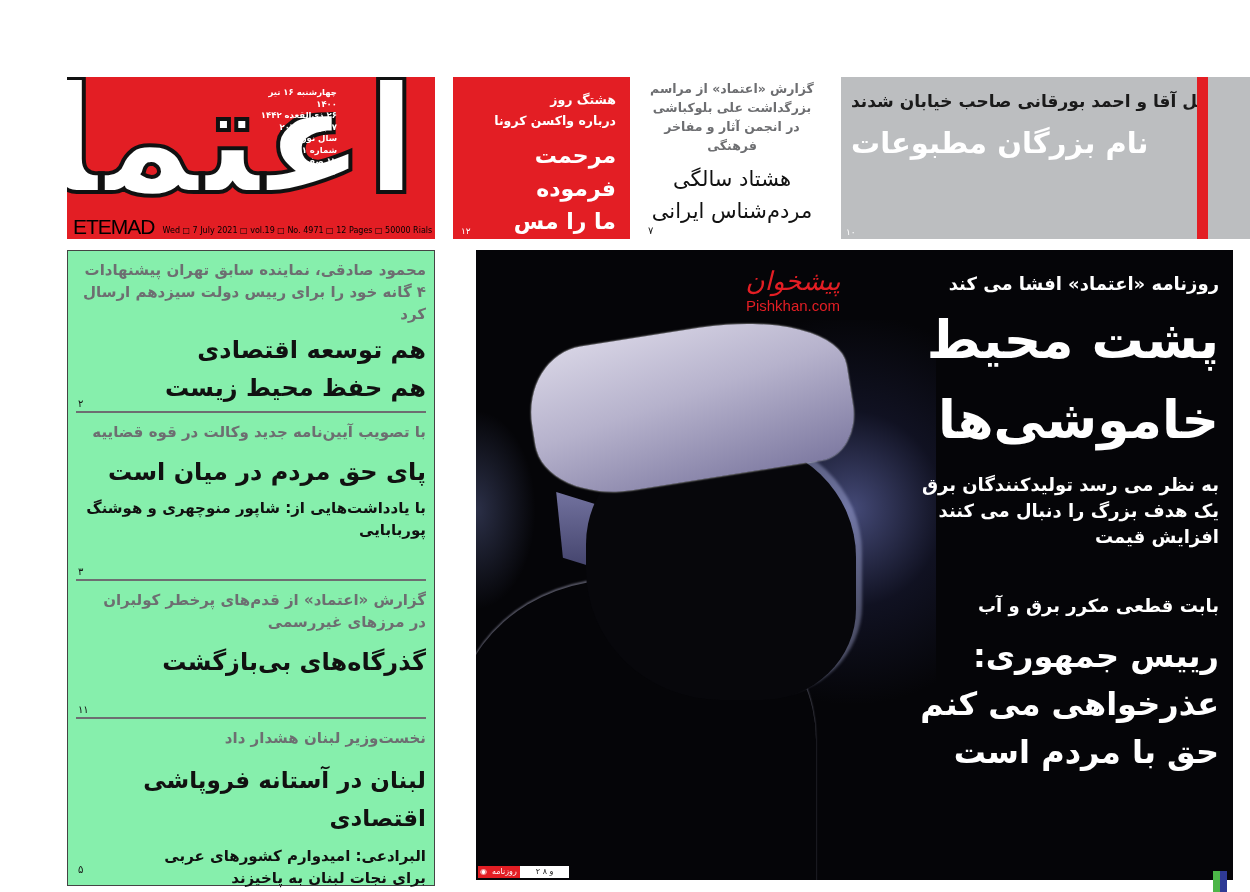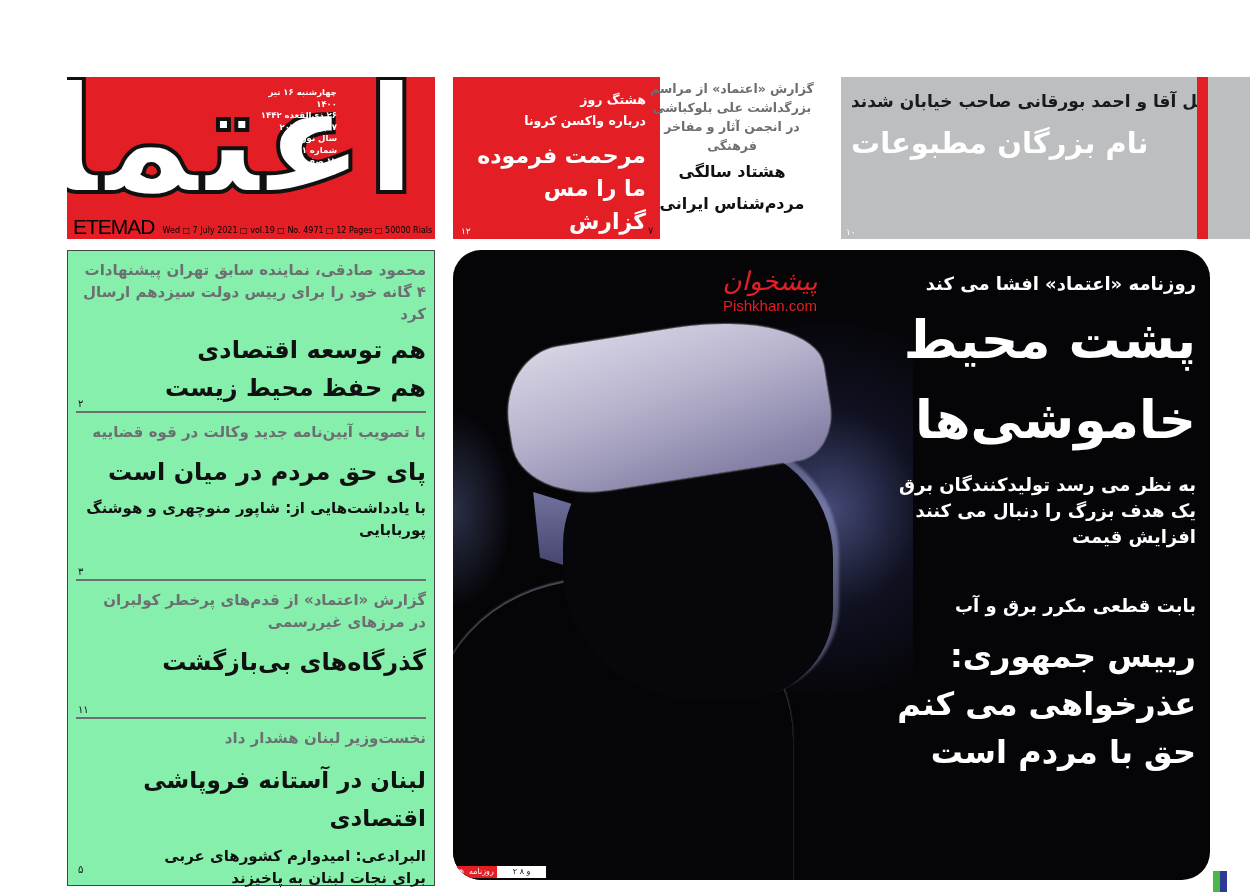--- a/index.html
+++ b/index.html
@@ -31,34 +31,34 @@
       color: #000000;
     }
     .etemad-word {
       font-family: "Liberation Sans Narrow", "Liberation Sans", sans-serif;
       font-size: 21px; line-height: 20px; letter-spacing: -1px;
     }
     .etemad-meta { font-size: 8px; line-height: 12px; white-space: nowrap; }
 
     
     .teaser-red {
-      left: 453px; top: 77px; width: 207px; height: 162px;
+      left: 453px; top: 77px; width: 177px; height: 162px;
       background: #e31e24; color: #fff; direction: rtl; text-align: right;
       padding: 12px 14px 0 8px;
     }
     .teaser-red .kicker { font-size: 12.5px; font-weight: bold; line-height: 21px; }
     .teaser-red .headline { font-size: 22px; font-weight: bold; line-height: 33px; margin-top: 8px; }
     .teaser-red .page { position: absolute; left: 8px; bottom: 3px; font-size: 9px; }
 
     .teaser-white {
       left: 642px; top: 77px; width: 180px; height: 162px;
       direction: rtl; text-align: center; color: #1a1a1a; padding-top: 2px;
     }
     .teaser-white .kicker { font-size: 12.5px; line-height: 19px; color: #6d6e71; font-weight: bold; }
-    .teaser-white .headline { font-size: 16px; line-height: 32px; font-weight: bold; margin-top: 1px; color: #111; }
+    .teaser-white .headline { font-size: 21px; line-height: 32px; font-weight: normal; margin-top: 8px; color: #111; }
     .teaser-white .page { position: absolute; left: 6px; bottom: 3px; font-size: 10px; }
 
     .teaser-gray {
       left: 841px; top: 77px; width: 415px; height: 162px;
       background: #bcbec0; direction: rtl; text-align: left;
       padding: 10px 12px 0 10px;
     }
     .teaser-gray .kicker { font-size: 17px; font-weight: bold; line-height: 28px; color: #1a1a1a; }
     .teaser-gray .headline { font-size: 29px; font-weight: bold; line-height: 48px; color: #ffffff; margin-top: 4px; }
     .teaser-gray .page { position: absolute; left: 5px; bottom: 2px; font-size: 9px; color: #fff; }
@@ -75,22 +75,22 @@
       border-bottom: 2px solid #6d6e71;
     }
     .story.last { border-bottom: none; }
     .story .kicker { font-size: 15px; line-height: 22px; color: #6d6e71; font-weight: bold; }
     .story .headline { font-size: 24px; line-height: 38px; font-weight: bold; color: #111; }
     .story .sub { font-size: 15px; line-height: 22px; font-weight: bold; color: #111; }
     .story .page { position: absolute; left: 2px; bottom: 2px; font-size: 10px; color: #111; }
 
     
     .main-photo {
-      left: 453px; top: 250px; width: 757px; height: 630px;
-      background: #050508; overflow: hidden; border-radius: 28px;
+      left: 476px; top: 250px; width: 757px; height: 630px;
+      background: #050508; overflow: hidden;
     }
     .halo {
       position: absolute; left: 160px; top: 70px; width: 300px; height: 420px;
       background: radial-gradient(ellipse at 72% 45%, rgba(120,130,210,0.55) 0%, rgba(50,55,110,0.25) 30%, rgba(5,5,8,0) 60%);
     }
     .halo-left {
       position: absolute; left: 0; top: 160px; width: 60px; height: 200px;
       background: radial-gradient(ellipse at 0% 50%, rgba(90,100,150,0.45) 0%, rgba(5,5,8,0) 70%);
     }
     .turban {

